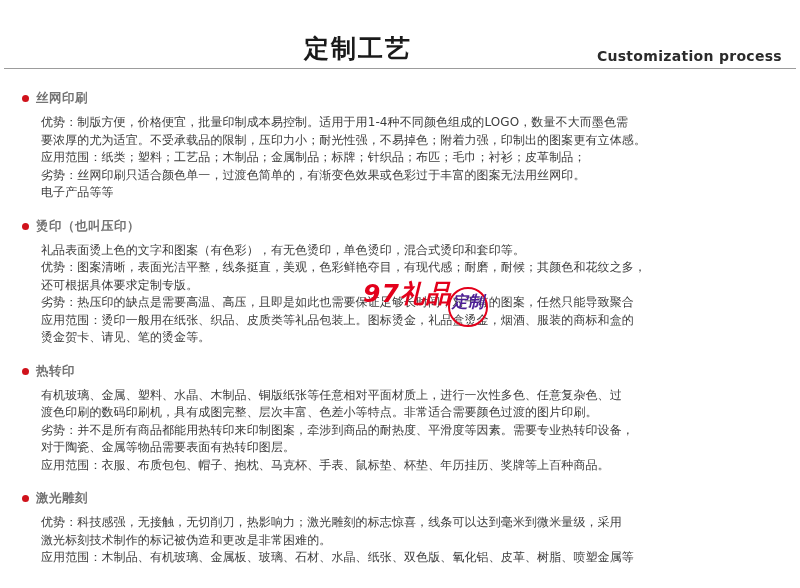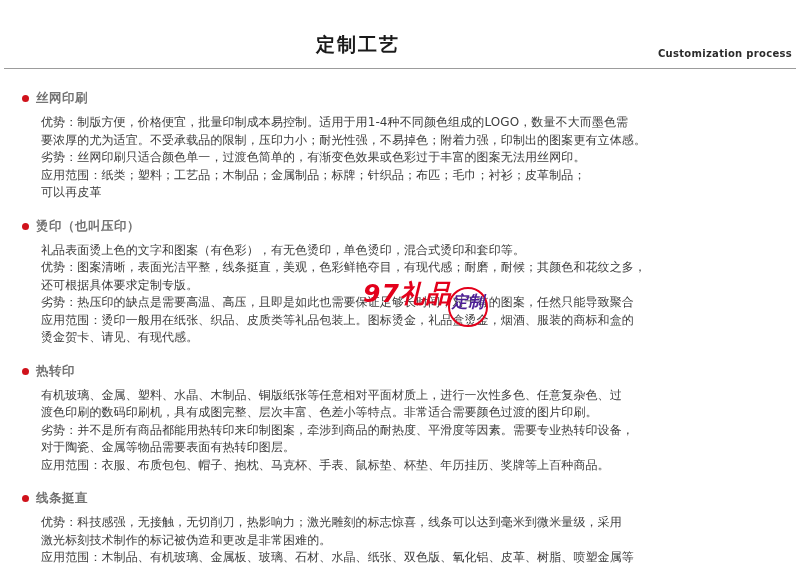--- a/index.html
+++ b/index.html
@@ -25,30 +25,30 @@
   .header {
     position: relative;
     height: 74px;
   }
   .header-title {
     position: absolute;
     top: 32px;
     left: 0;
     width: 716px;
     text-align: center;
-    font-size: 19px;
+    font-size: 25px;
     font-weight: bold;
     letter-spacing: 2px;
     color: #1a1a1a;
   }
   .header-sub {
     position: absolute;
     top: 48px;
-    right: 8px;
-    font-size: 10px;
+    right: 18px;
+    font-size: 14px;
     font-weight: bold;
     letter-spacing: 0.3px;
     color: #2b2b2b;
   }
   .header-rule {
     position: absolute;
     top: 68px;
     left: 4px;
     width: 792px;
     height: 1px;
@@ -135,59 +135,59 @@
   </div>
 
   <div class="section">
     <div class="sec-title">
       <span class="bullet"></span>
       <span class="sec-title-text">丝网印刷</span>
     </div>
     <div class="lines">
       <div class="line">优势：制版方便，价格便宜，批量印制成本易控制。适用于用1-4种不同颜色组成的LOGO，数量不大而墨色需</div>
       <div class="line">要浓厚的尤为适宜。不受承载品的限制，压印力小；耐光性强，不易掉色；附着力强，印制出的图案更有立体感。</div>
+      <div class="line">应用范围：纸类；塑料；工艺品；木制品；金属制品；标牌；针织品；布匹；毛巾；衬衫；皮革制品；</div>
       <div class="line">劣势：丝网印刷只适合颜色单一，过渡色简单的，有渐变色效果或色彩过于丰富的图案无法用丝网印。</div>
-      <div class="line">应用范围：纸类；塑料；工艺品；木制品；金属制品；标牌；针织品；布匹；毛巾；衬衫；皮革制品；</div>
-      <div class="line">可以再皮革</div>
+      <div class="line">电子产品等等</div>
     </div>
   </div>
 
   <div class="section">
     <div class="sec-title">
       <span class="bullet"></span>
       <span class="sec-title-text">烫印（也叫压印）</span>
     </div>
     <div class="lines">
       <div class="line">礼品表面烫上色的文字和图案（有色彩），有无色烫印，单色烫印，混合式烫印和套印等。</div>
       <div class="line">优势：图案清晰，表面光洁平整，线条挺直，美观，色彩鲜艳夺目，有现代感；耐磨，耐候；其颜色和花纹之多，</div>
       <div class="line">还可根据具体要求定制专版。</div>
       <div class="line">劣势：热压印的缺点是需要高温、高压，且即是如此也需要保证足够长时间，对于有的图案，任然只能导致聚合</div>
       <div class="line">应用范围：烫印一般用在纸张、织品、皮质类等礼品包装上。图标烫金，礼品盒烫金，烟酒、服装的商标和盒的</div>
-      <div class="line">烫金贺卡、请见、有现代感。</div>
+      <div class="line">烫金贺卡、请见、笔的烫金等。</div>
     </div>
   </div>
 
   <div class="section">
     <div class="sec-title">
       <span class="bullet"></span>
       <span class="sec-title-text">热转印</span>
     </div>
     <div class="lines">
       <div class="line">有机玻璃、金属、塑料、水晶、木制品、铜版纸张等任意相对平面材质上，进行一次性多色、任意复杂色、过</div>
       <div class="line">渡色印刷的数码印刷机，具有成图完整、层次丰富、色差小等特点。非常适合需要颜色过渡的图片印刷。</div>
       <div class="line">劣势：并不是所有商品都能用热转印来印制图案，牵涉到商品的耐热度、平滑度等因素。需要专业热转印设备，</div>
       <div class="line">对于陶瓷、金属等物品需要表面有热转印图层。</div>
       <div class="line">应用范围：衣服、布质包包、帽子、抱枕、马克杯、手表、鼠标垫、杯垫、年历挂历、奖牌等上百种商品。</div>
     </div>
   </div>
 
   <div class="section">
     <div class="sec-title">
       <span class="bullet"></span>
-      <span class="sec-title-text">线条挺直</span>
+      <span class="sec-title-text">激光雕刻</span>
     </div>
     <div class="lines">
       <div class="line">优势：科技感强，无接触，无切削刀，热影响力；激光雕刻的标志惊喜，线条可以达到毫米到微米量级，采用</div>
       <div class="line">激光标刻技术制作的标记被伪造和更改是非常困难的。</div>
       <div class="line">应用范围：木制品、有机玻璃、金属板、玻璃、石材、水晶、纸张、双色版、氧化铝、皮革、树脂、喷塑金属等</div>
     </div>
   </div>
 
   <div class="watermark">
     <div class="wm-text">97礼品</div>

